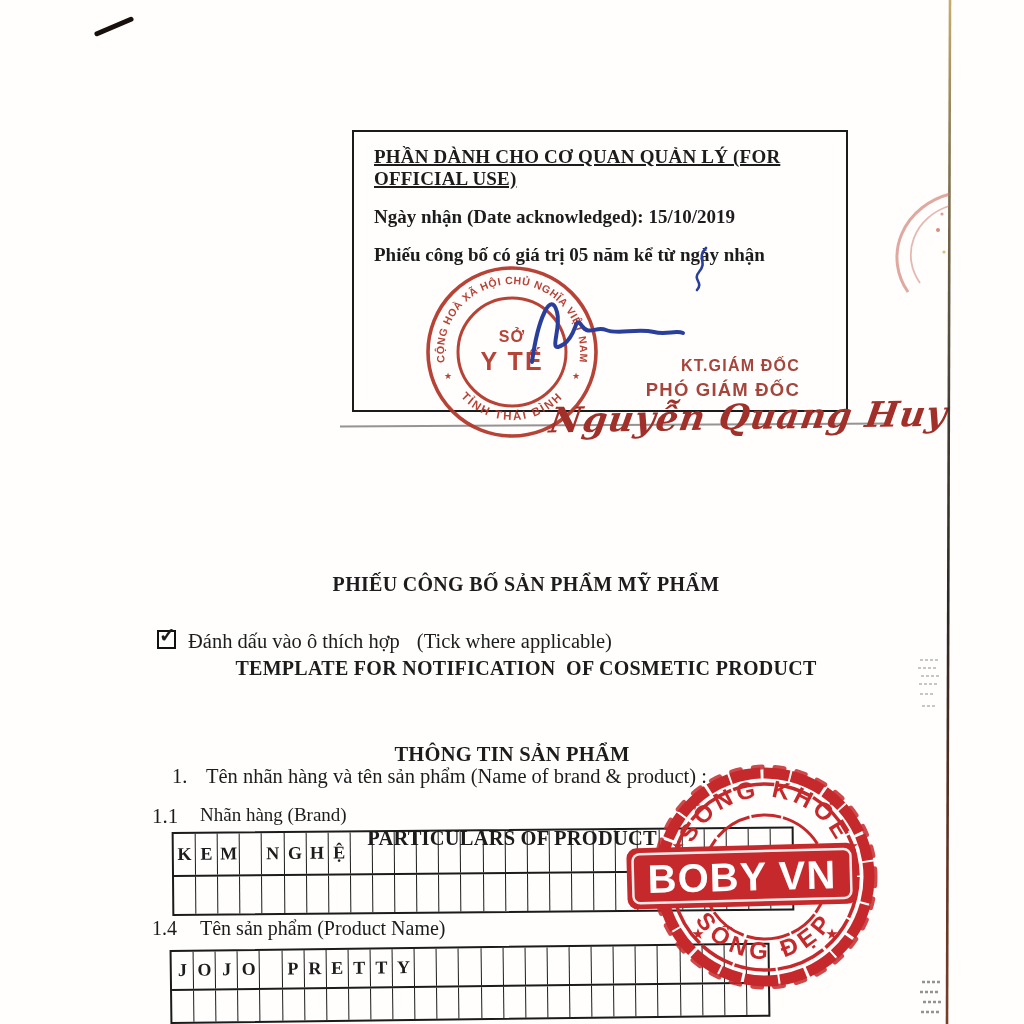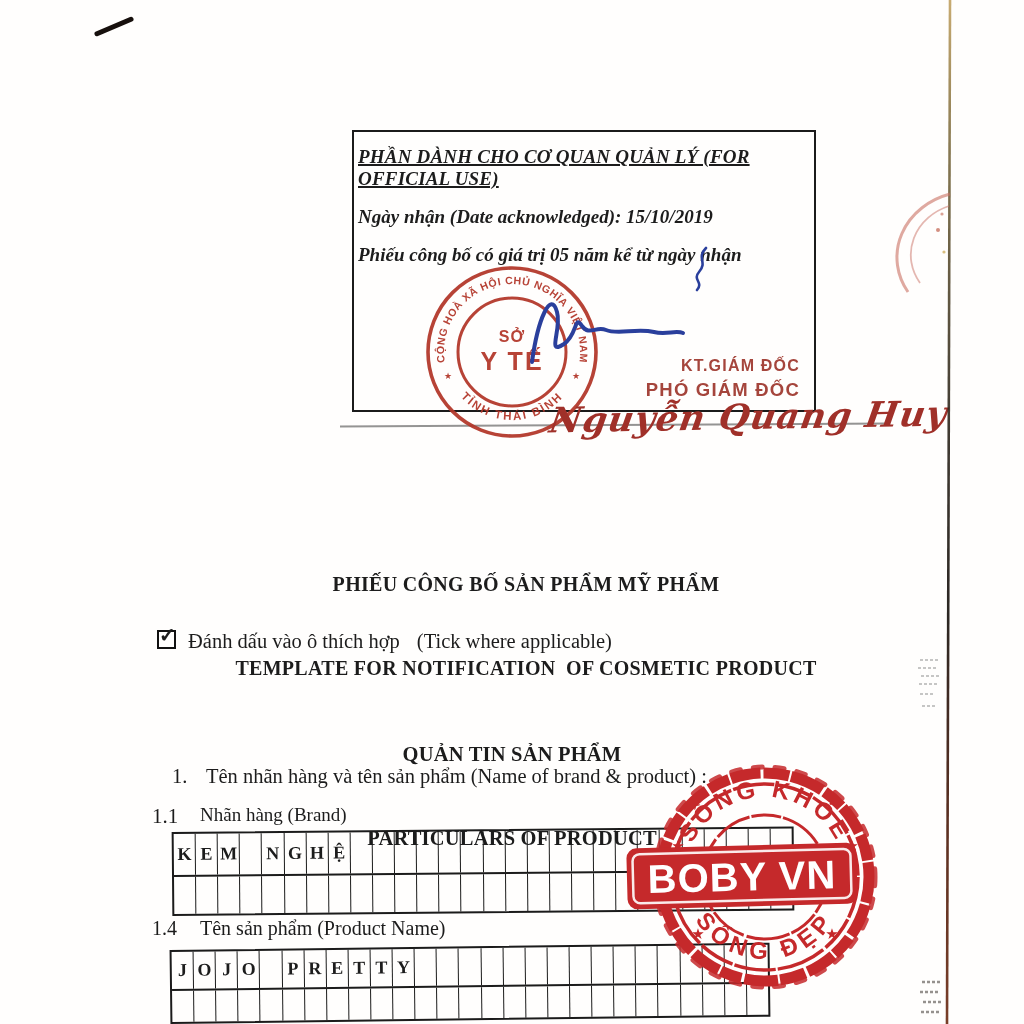--- a/index.html
+++ b/index.html
@@ -6,21 +6,21 @@
   #page{position:relative;width:1024px;height:1024px;background:#fffefd;overflow:hidden;
         font-family:"Liberation Serif", serif;color:#1c1c1c;}
   .abs{position:absolute;}
 
   
   #pen-stroke{left:93px;top:24px;width:42px;height:5px;background:#17100d;border-radius:3px;
               transform:rotate(-23deg);}
 
   
   #official-box{left:352px;top:130px;width:452px;height:258px;border:2.5px solid #1b1b1b;
-                padding:10px 4px;font-style:italic;font-size:19px;}
+                padding:10px 20px;font-size:19px;}
   #official-box .hdr{font-weight:bold;text-decoration:underline;text-decoration-thickness:1.5px;
                      margin-top:4px;letter-spacing:.2px;}
   #official-box .ln{margin-top:16px;font-weight:600;}
   #official-box .val{font-weight:800;}
 
   
   #under-line{left:340px;top:424px;width:548px;height:1.8px;background:#3c3c3c;opacity:.55;
               transform:rotate(-0.3deg);}
 
   
@@ -127,21 +127,21 @@
   <div class="abs center-block" id="doc-title">
     <div>PHIẾU CÔNG BỐ SẢN PHẨM MỸ PHẨM</div>
     <div>TEMPLATE FOR NOTIFICATION  OF COSMETIC PRODUCT</div>
   </div>
 
   <div class="abs" id="tick-row">
     <span id="tick-box"><span class="mark">✓</span></span><span>Đánh dấu vào ô thích hợp</span><span class="en">(Tick where applicable)</span>
   </div>
 
   <div class="abs center-block" id="section-title">
-    <div>QUẢN TIN SẢN PHẨM</div>
+    <div>THÔNG TIN SẢN PHẨM</div>
     <div>PARTICULARS OF PRODUCT</div>
   </div>
 
   <div class="abs item-no" id="item1-no">1.</div>
   <div class="abs item-text" id="item1-text">Tên nhãn hàng và tên sản phẩm (Name of brand &amp; product) :</div>
 
   <div class="abs item-no" id="item11-no">1.1</div>
   <div class="abs item-text" id="item11-label">Nhãn hàng (Brand)</div>
   <div class="abs letter-grid" id="grid-brand">
       <div class="grid-row">

